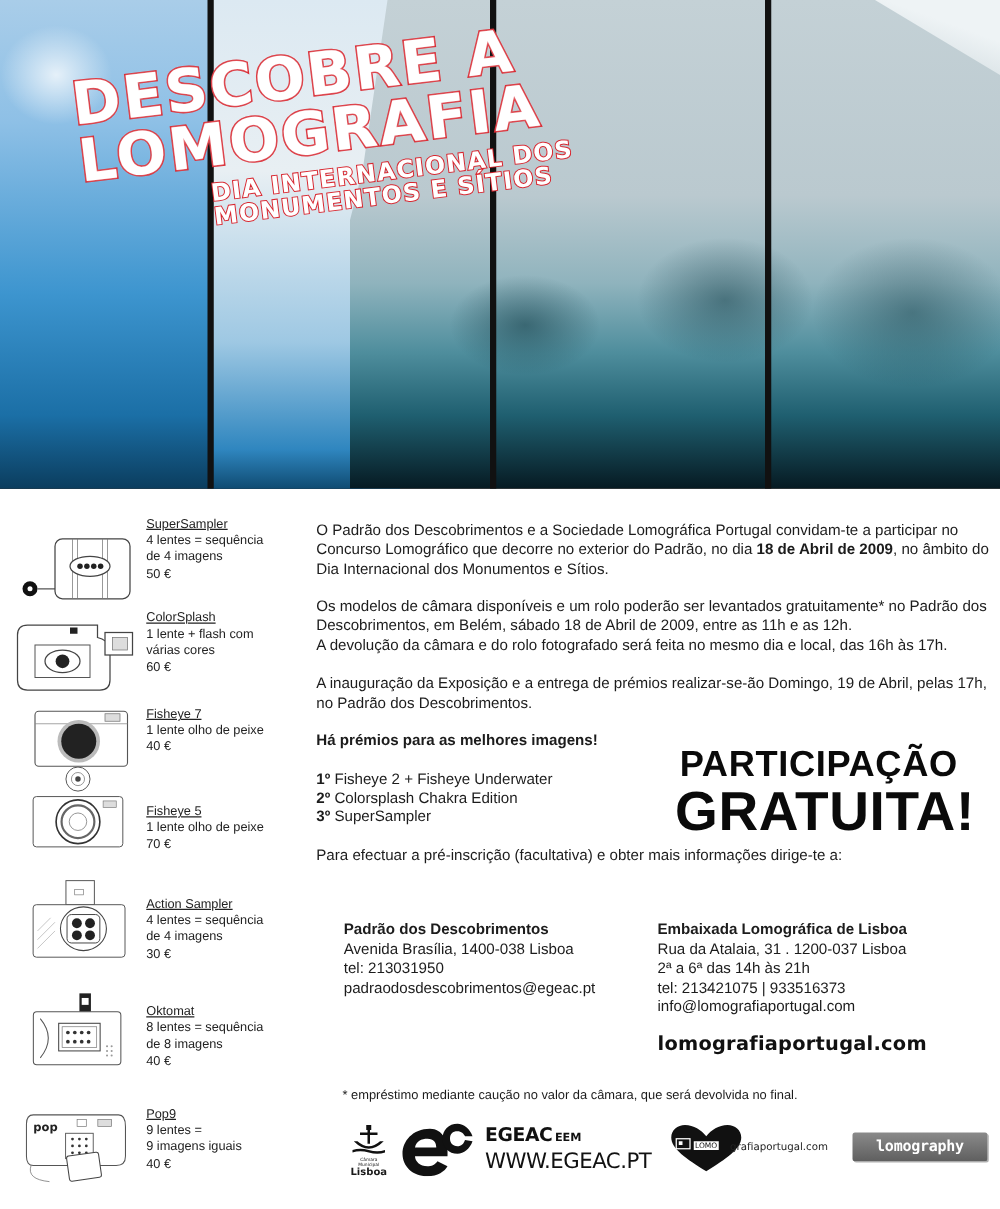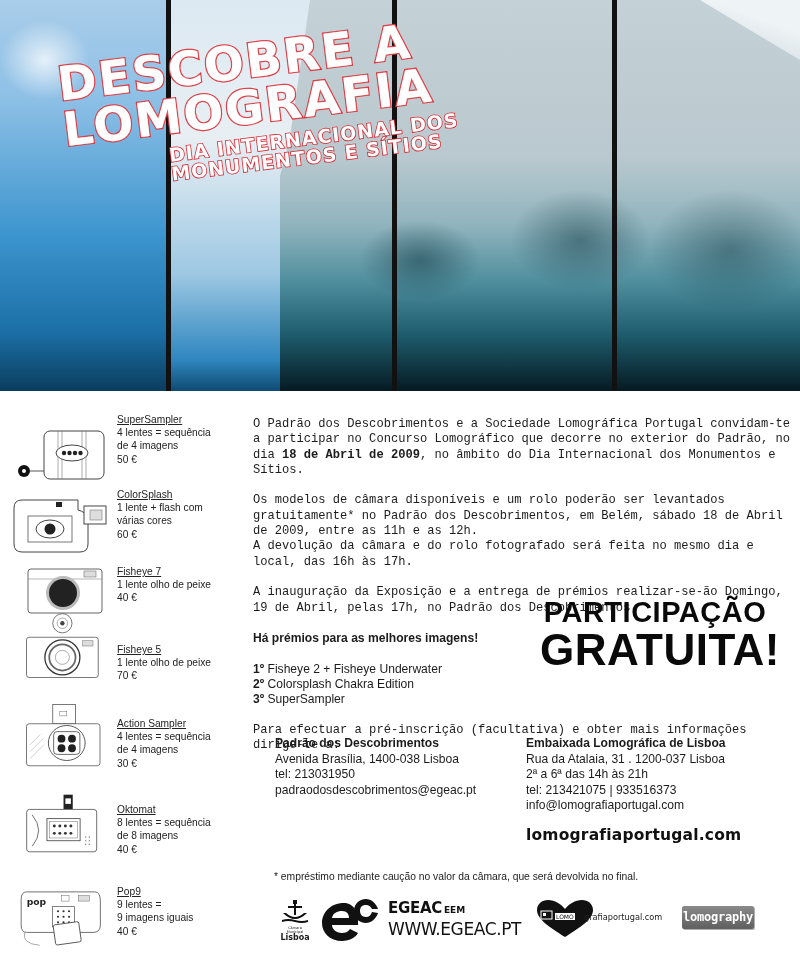--- a/index.html
+++ b/index.html
@@ -68,21 +68,21 @@
   
   .cameras { position: absolute; left: 0; top: 395px; width: 240px; }
   .camera { position: absolute; left: 0; width: 240px; height: 80px; }
   .camera .cam-icon { position: absolute; left: 8px; width: 100px; height: 70px; }
   .camera .cam-text { position: absolute; left: 117px; font-size: 10.2px; line-height: 13.2px; color: #222; font-family: "Liberation Sans", sans-serif; }
   .camera .cam-name { text-decoration: underline; display: block; }
   .camera .cam-desc, .camera .cam-price { display: block; }
 
   
   .main { position: absolute; left: 253px; top: 417px; width: 545px; font-family: "Liberation Sans", sans-serif; font-size: 12.1px; line-height: 15.3px; color: #1c1c1c; }
-  .main p { margin-bottom: 15.3px; font-family: Liberation Mono, monospace; }
+  .main p { margin-bottom: 15.3px; }
   .main b { font-weight: bold; }
   .prizes-title { font-weight: bold; }
   .prize-list { margin-top: 15.3px; }
   .prize-list div b { font-weight: bold; }
 
   .gratuita {
     position: absolute; left: 540px; top: 596px; width: 230px; text-align: center;
     font-family: "Liberation Sans", sans-serif; font-weight: bold; color: #0a0a0a;
   }
   .gratuita .l1 { display: block; font-size: 29px; line-height: 32px; letter-spacing: 0.5px; }
@@ -102,21 +102,21 @@
   .logo-lisboa { position: absolute; left: 280px; top: 4px; width: 30px; height: 48px; }
   .logo-lisboa .lisboa-text { position: absolute; left: 0; top: 34px; width: 30px; text-align: center; font-size: 8px; font-weight: bold; font-family: "DejaVu Sans", sans-serif; }
   .logo-lisboa .cm-text { position: absolute; left: 0; top: 27px; width: 30px; text-align: center; font-size: 3.5px; font-family: "DejaVu Sans", sans-serif; }
   .logo-ec { position: absolute; left: 320px; top: 2px; width: 60px; height: 44px; }
   .logo-egeac { position: absolute; left: 388px; top: 3px; font-family: "DejaVu Sans", sans-serif; color: #111; }
   .logo-egeac .egeac-name { font-size: 15px; font-weight: bold; letter-spacing: -0.3px; }
   .logo-egeac .eem { font-size: 9px; font-weight: bold; margin-left: 2px; }
   .logo-egeac .egeac-url { display: block; font-size: 17px; letter-spacing: -0.4px; margin-top: 2px; }
   .logo-lomoportugal { position: absolute; left: 535px; top: 4px; width: 130px; height: 40px; }
   .logo-lomoportugal .lp-text { position: absolute; left: 49px; top: 13px; font-size: 8.2px; font-family: "DejaVu Sans", sans-serif; color: #222; }
-  .logo-lomography { position: absolute; left: 682px; top: 11px; width: 72px; height: 23px; background: linear-gradient(180deg, #8a8a8a, #5f5f5f); border-radius: 2px; color: #fff; font-family: "DejaVu Sans Mono", monospace; font-weight: bold; font-size: 12px; line-height: 22px; text-align: center; letter-spacing: -0.2px; box-shadow: 1px 1px 0 #b0b0b0; }
+  .logo-lomography { position: absolute; left: 682px; top: 11px; width: 108px; height: 23px; background: linear-gradient(180deg, #8a8a8a, #5f5f5f); border-radius: 2px; color: #fff; font-family: "DejaVu Sans Mono", monospace; font-weight: bold; font-size: 12px; line-height: 22px; text-align: center; letter-spacing: -0.2px; box-shadow: 1px 1px 0 #b0b0b0; }
 </style>
 </head>
 <body>
 
 <div class="hero">
   <div class="sky-left"></div>
   <div class="sky-mid"></div>
   <div class="monument"></div>
   <div class="sky-corner"></div>
   <div class="frame-line l1"></div>

